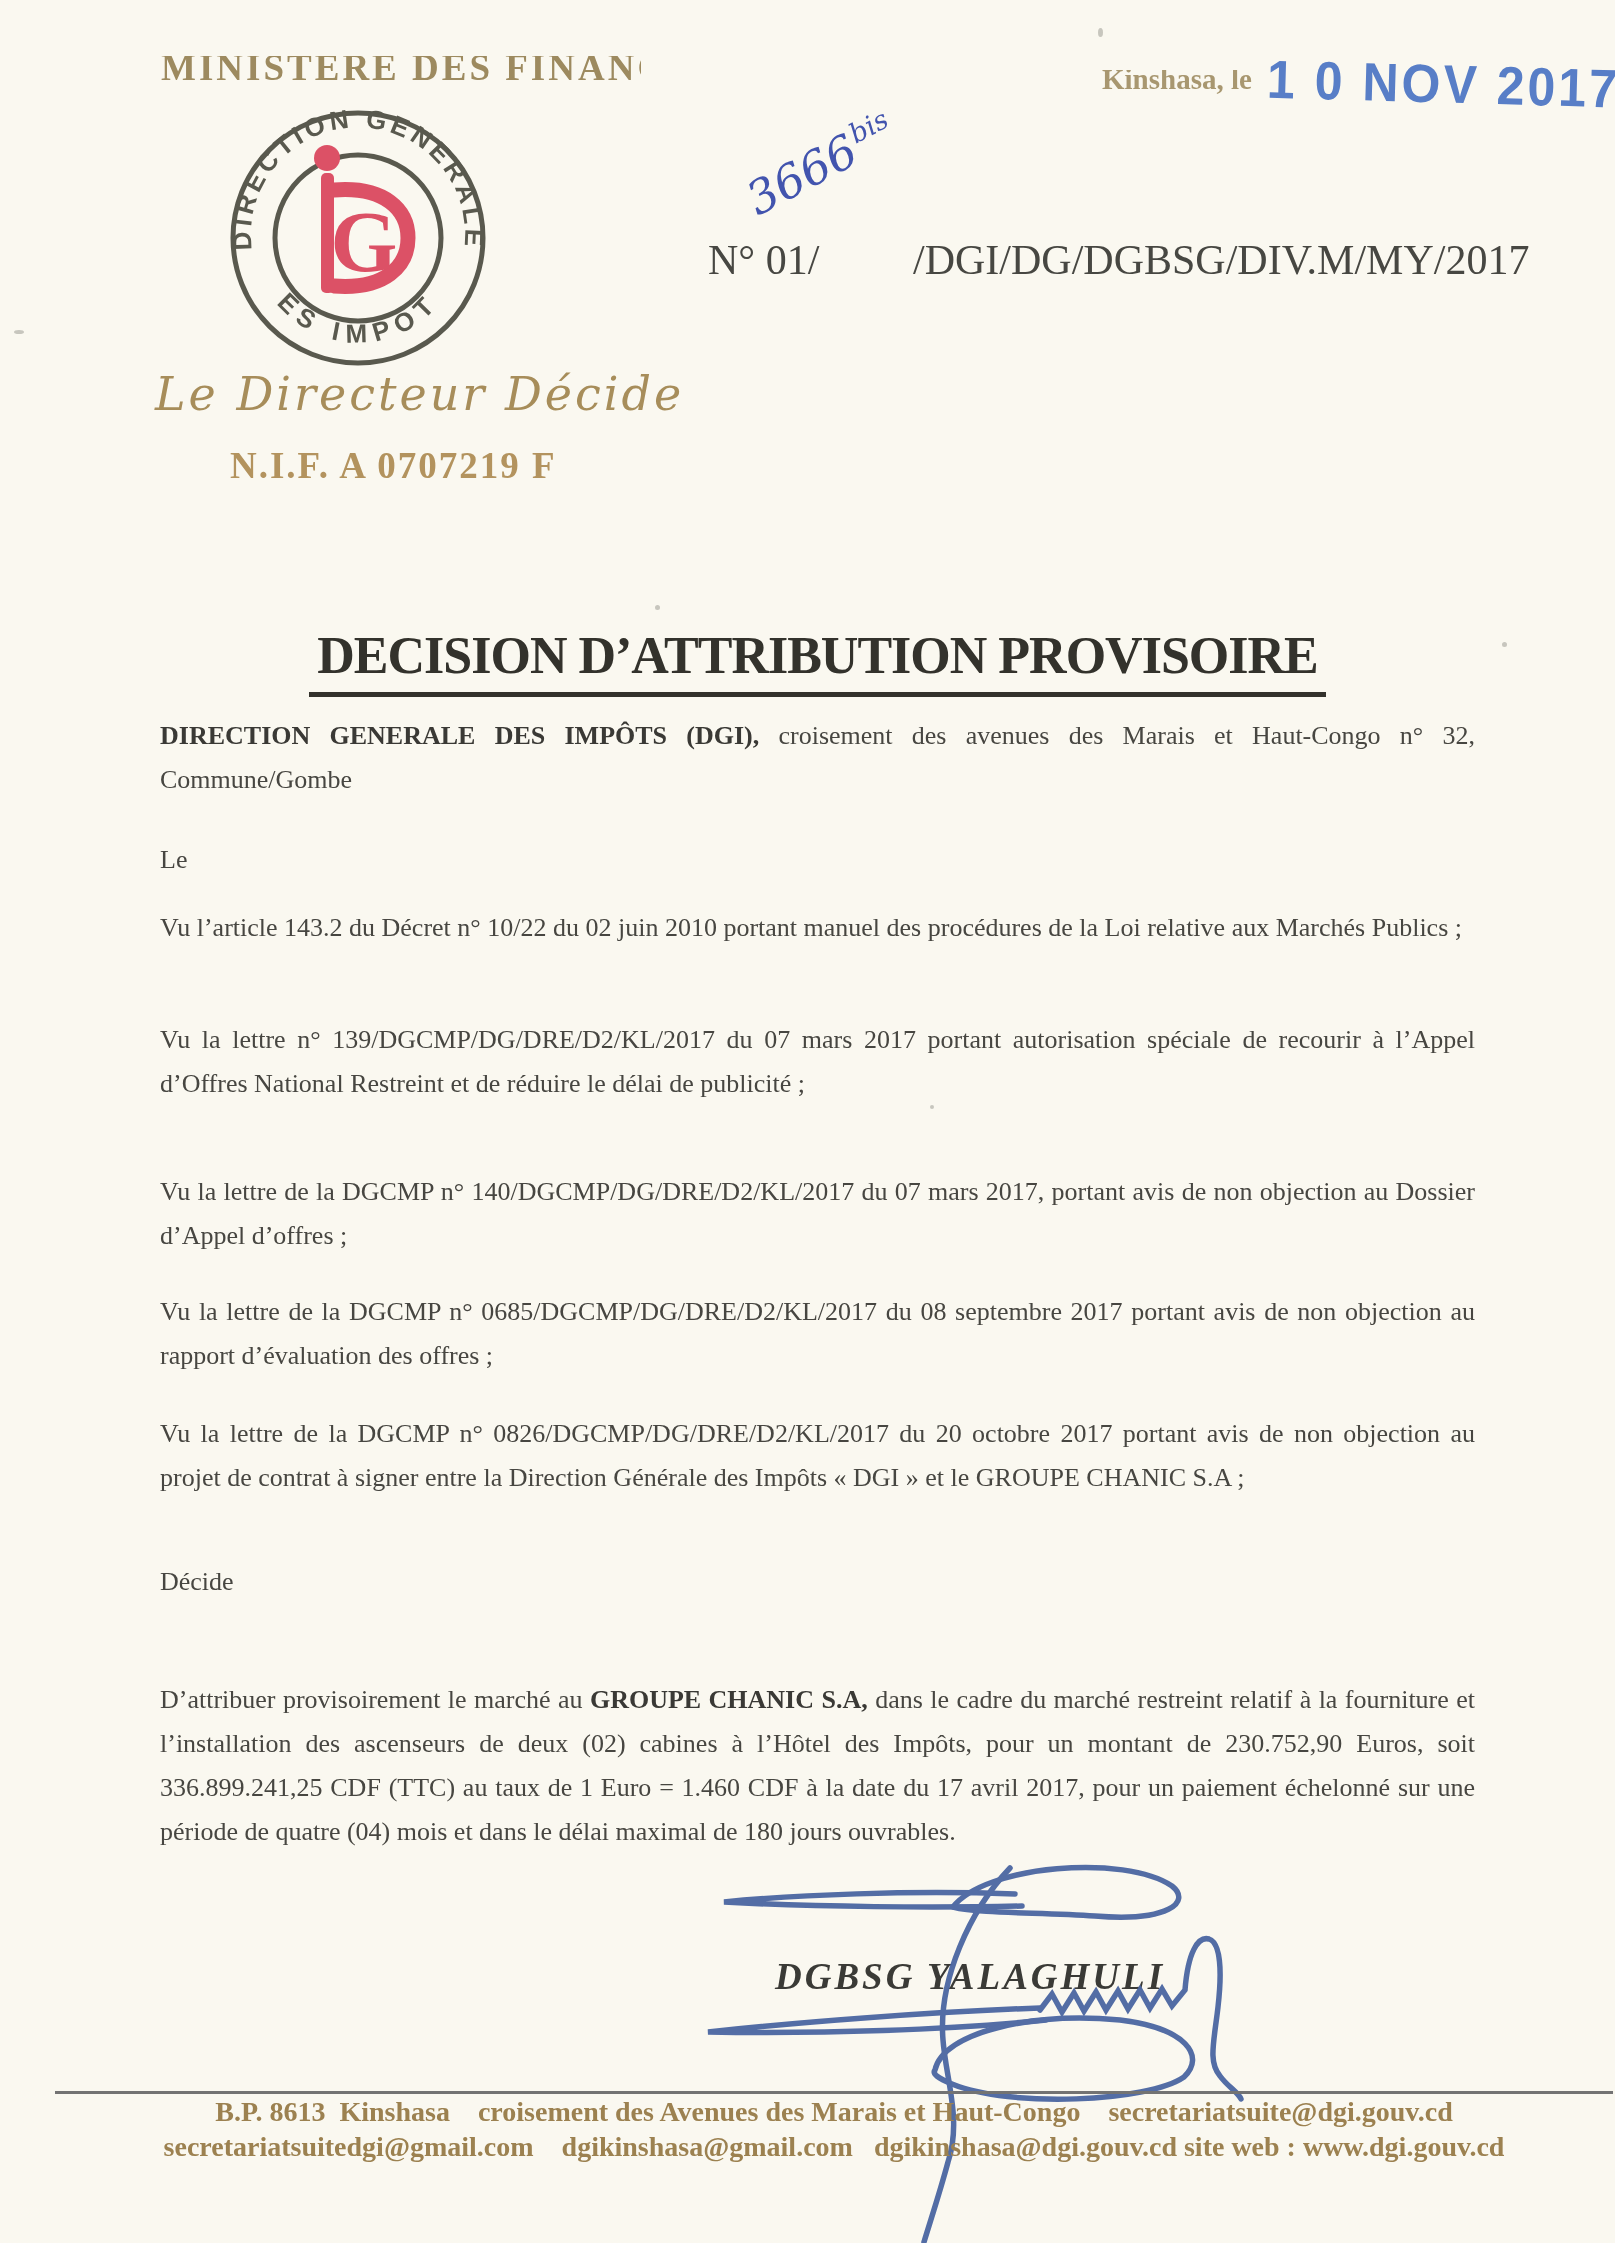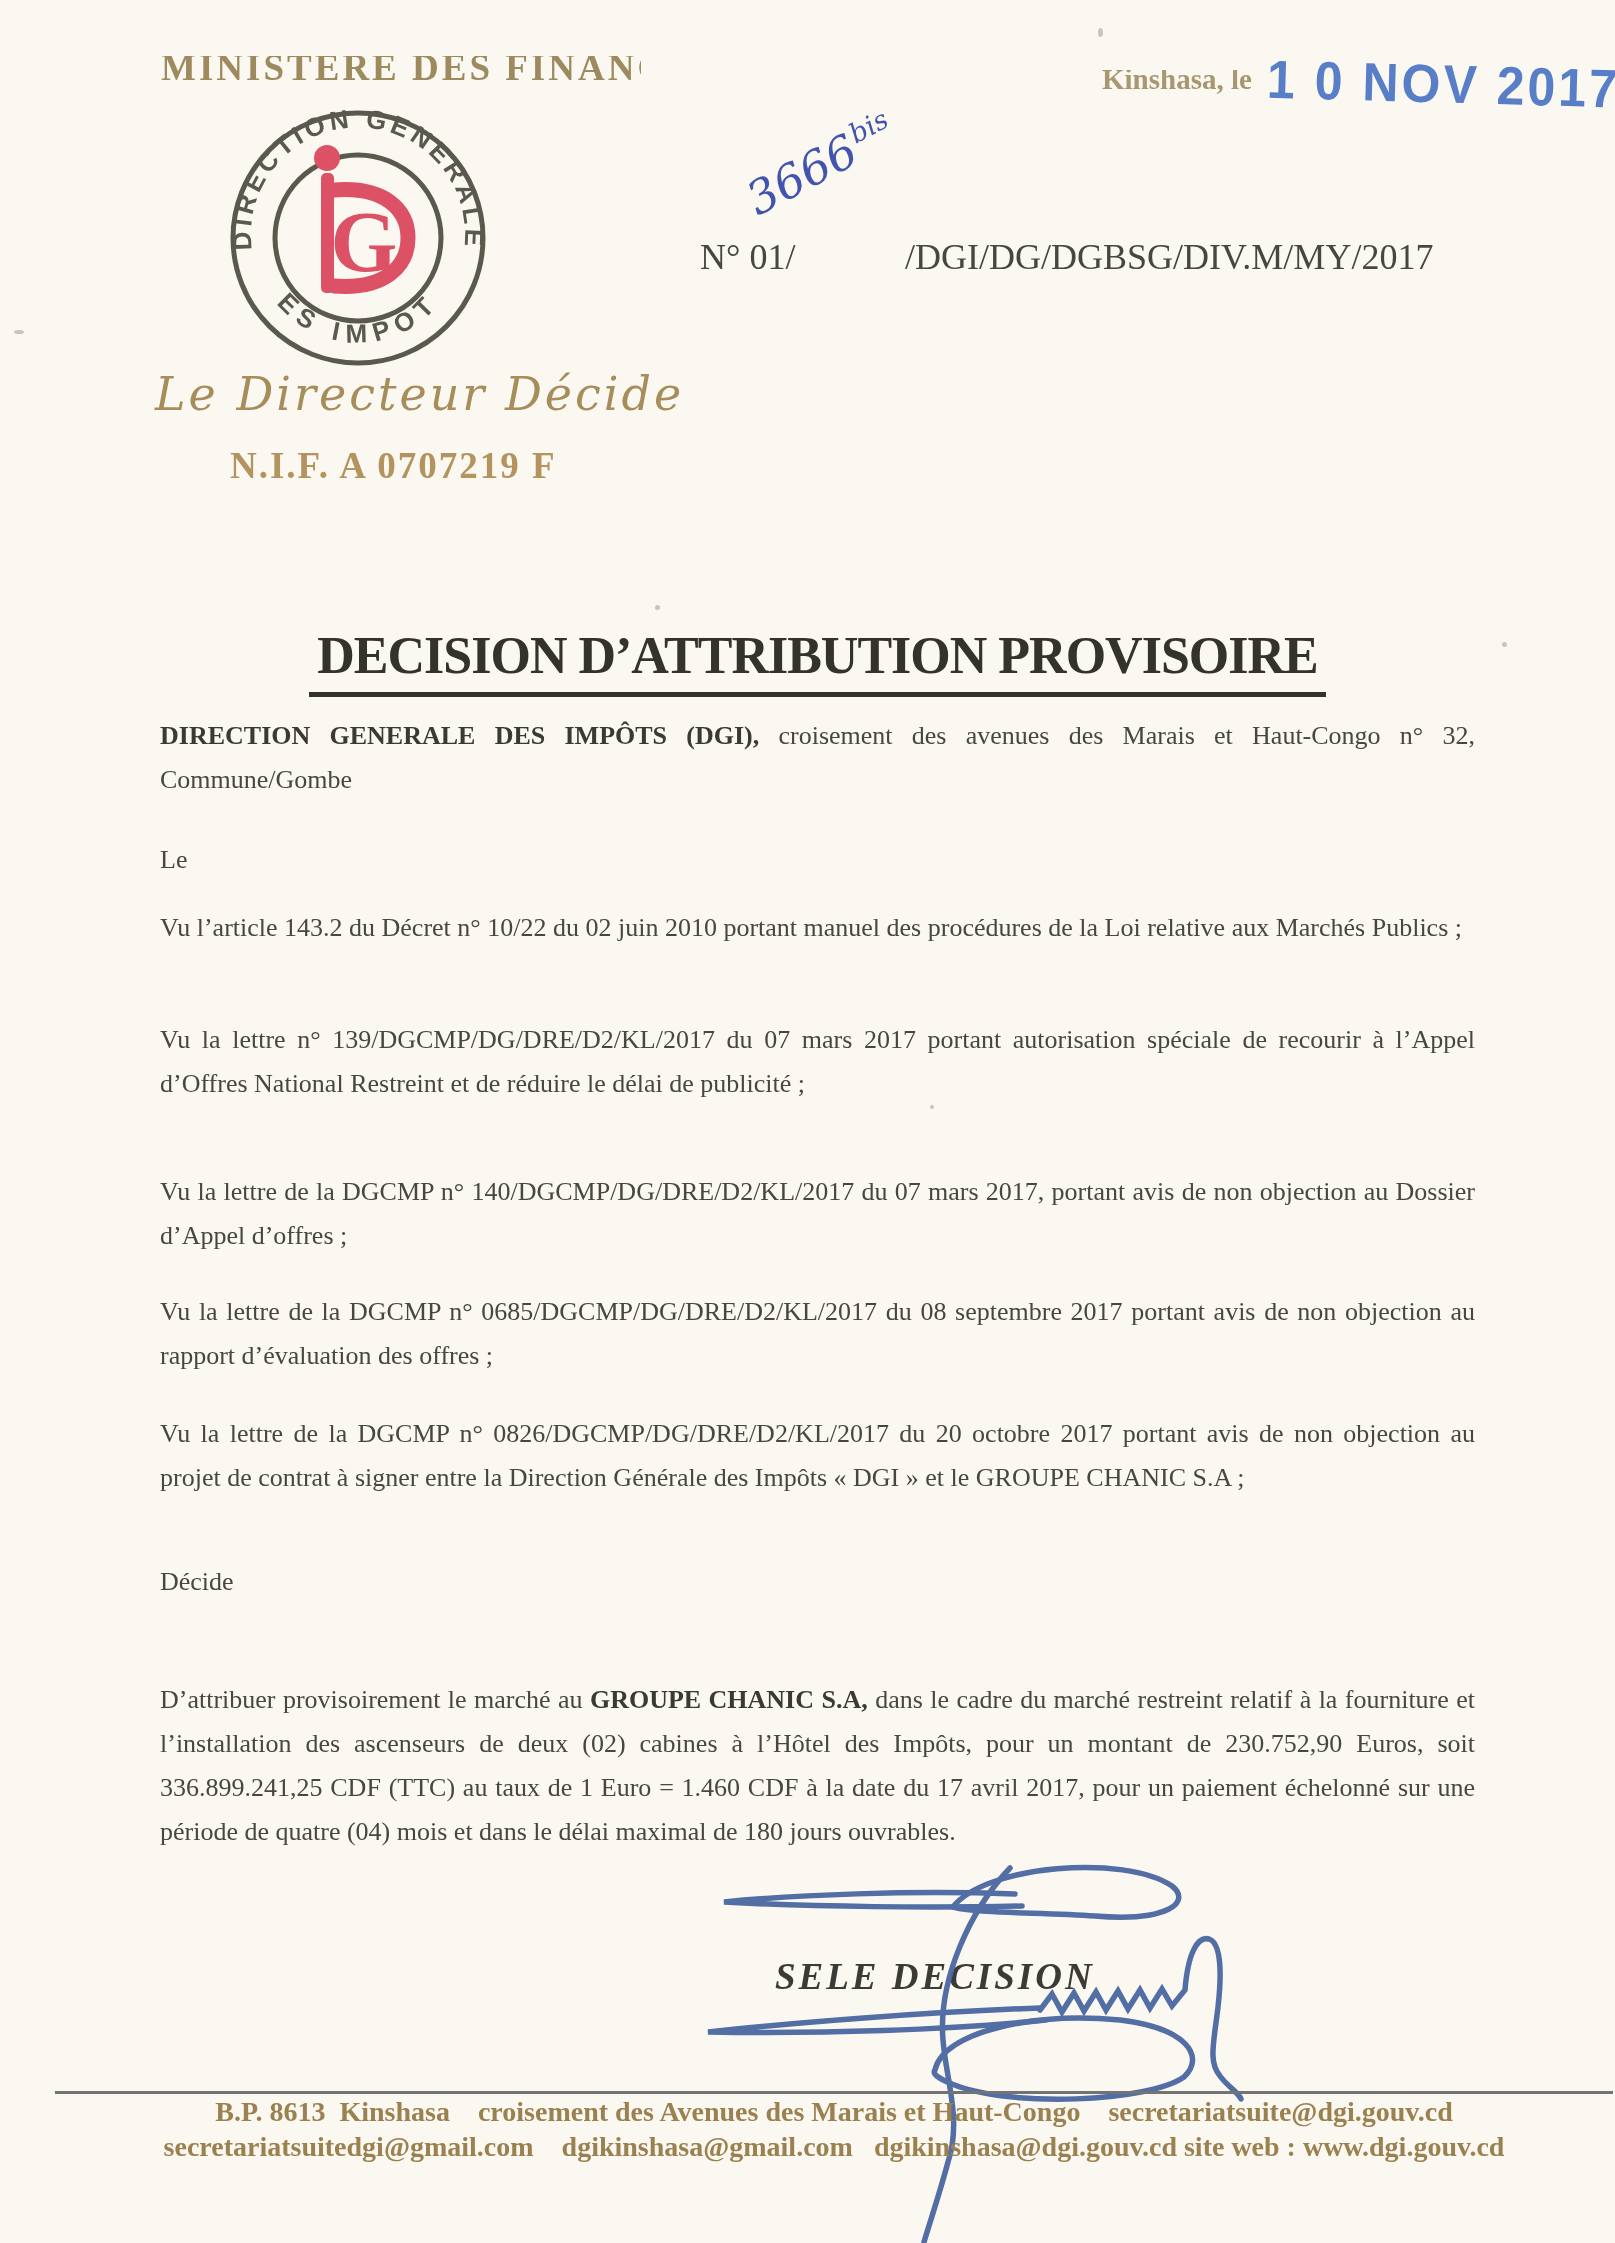--- a/index.html
+++ b/index.html
@@ -34,21 +34,21 @@
     position:absolute; left:155px; top:367px;
     font-family:"DejaVu Serif", serif; font-style:italic;
     font-size:46px; letter-spacing:3px; color:#a78d5a; white-space:nowrap;
   }
   .nif {
     position:absolute; left:230px; top:444px;
     font-size:37px; font-weight:bold; letter-spacing:2px; color:#b3935e; white-space:nowrap;
   }
 
   .ref-prefix, .ref-suffix {
-    position:absolute; top:236px; font-size:36px; color:#474742; white-space:nowrap;
+    position:absolute; top:236px; font-size:42px; color:#474742; white-space:nowrap;margin-left:8px;
   }
   .ref-prefix { left:700px; }
   .ref-suffix { left:905px; }
   .ref-hand {
     position:absolute; left:763px; top:172px;
     font-family:"DejaVu Serif", serif; font-style:italic;
     font-size:46px; color:#4254ae; transform:rotate(-28deg); transform-origin:left bottom;
     white-space:nowrap;
   }
   .ref-hand .bis { font-size:27px; position:relative; top:-18px; margin-left:3px; }
@@ -141,21 +141,21 @@
   <p class="p p1"><b>DIRECTION GENERALE DES IMPÔTS (DGI),</b><span> croisement des avenues des Marais et Haut-Congo n° 32, Commune/Gombe</span></p>
   <p class="p le">Le</p>
   <p class="p p2">Vu l’article 143.2 du Décret n° 10/22 du 02 juin 2010 portant manuel des procédures de la Loi relative aux Marchés Publics ;</p>
   <p class="p p3">Vu la lettre n° 139/DGCMP/DG/DRE/D2/KL/2017 du 07 mars 2017 portant autorisation spéciale de recourir à l’Appel d’Offres National Restreint et de réduire le délai de publicité ;</p>
   <p class="p p4">Vu la lettre de la DGCMP n° 140/DGCMP/DG/DRE/D2/KL/2017 du 07 mars 2017, portant avis de non objection au Dossier d’Appel d’offres ;</p>
   <p class="p p5">Vu la lettre de la DGCMP n° 0685/DGCMP/DG/DRE/D2/KL/2017 du 08 septembre 2017 portant avis de non objection au rapport d’évaluation des offres ;</p>
   <p class="p p6">Vu la lettre de la DGCMP n° 0826/DGCMP/DG/DRE/D2/KL/2017 du 20 octobre 2017 portant avis de non objection au projet de contrat à signer entre la Direction Générale des Impôts « DGI » et le GROUPE CHANIC S.A ;</p>
   <p class="p decide">Décide</p>
   <p class="p p7"><span>D’attribuer provisoirement le marché au </span><b>GROUPE CHANIC S.A,</b><span> dans le cadre du marché restreint relatif à la fourniture et l’installation des ascenseurs de deux (02) cabines à l’Hôtel des Impôts,  pour un montant de 230.752,90 Euros, soit 336.899.241,25 CDF (TTC) au taux de 1 Euro = 1.460 CDF à la date du 17 avril 2017, pour un paiement échelonné sur une période de quatre (04) mois et dans le délai maximal de 180 jours ouvrables.</span></p>
 
-  <div class="sig-name">SELE  DECISION</div>
+  <div class="sig-name">DGBSG  YALAGHULI</div>
   <svg class="sig-svg" width="600" height="405" viewBox="0 0 600 405">
     <g fill="none" stroke="#4b66a2" stroke-width="5.5" stroke-linecap="round" opacity="0.95">
       <path d="M 273,67 C 305,25 445,14 492,46 C 512,62 488,82 415,76 C 360,72 300,74 273,67"></path>
       <path d="M 335,54 C 230,50 115,55 44,62 C 135,67 255,68 342,66"></path>
       <path d="M 330,28 C 290,70 258,140 263,200 C 266,240 282,280 268,322 C 260,352 250,382 244,402"></path>
       <path d="M 360,168 C 250,172 120,182 28,192 C 140,194 270,190 366,180"></path>
       <path d="M 360,170 L 372,154 L 382,172 L 394,153 L 404,171 L 416,152 L 426,170 L 438,151 L 448,169 L 460,150 L 470,168 L 482,149 L 492,166 L 505,150 C 508,112 518,96 529,99 C 541,103 542,132 538,167 C 534,202 528,222 540,236 C 548,247 558,252 561,259"></path>
       <path d="M 255,230 C 263,192 352,172 440,180 C 506,188 526,216 504,237 C 468,262 330,268 272,244 C 258,238 252,234 255,230"></path>
     </g>
   </svg>

